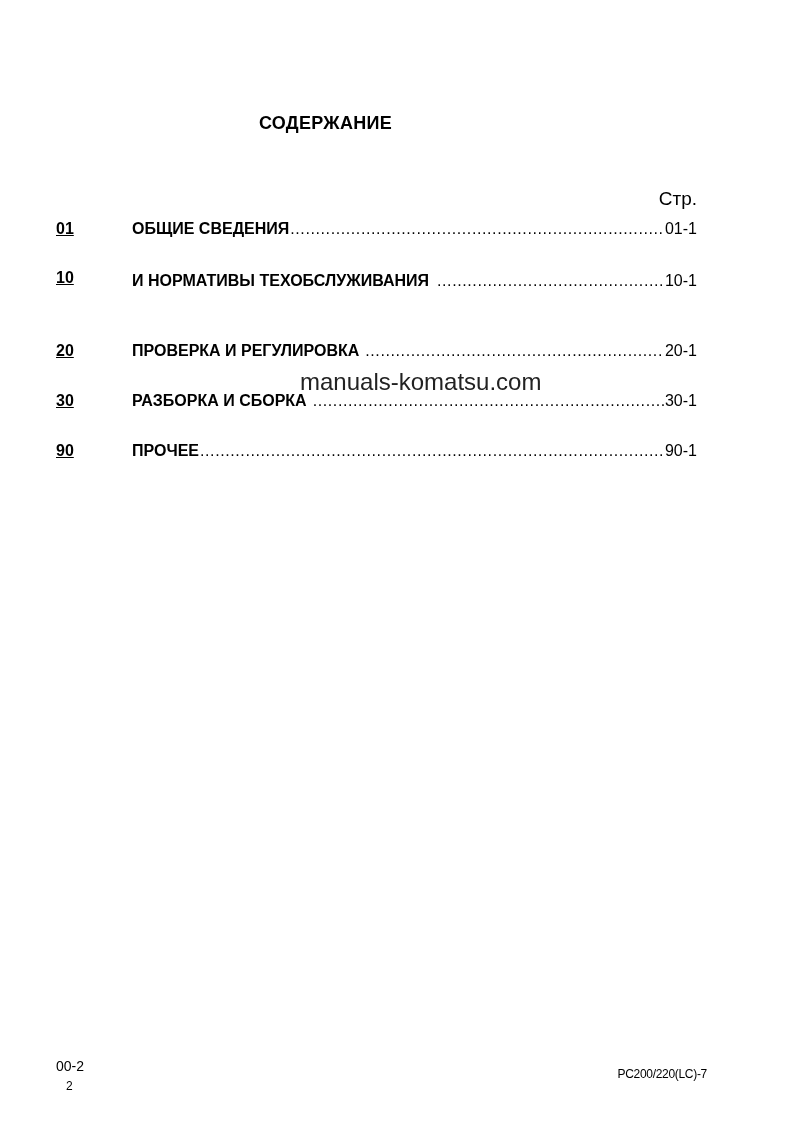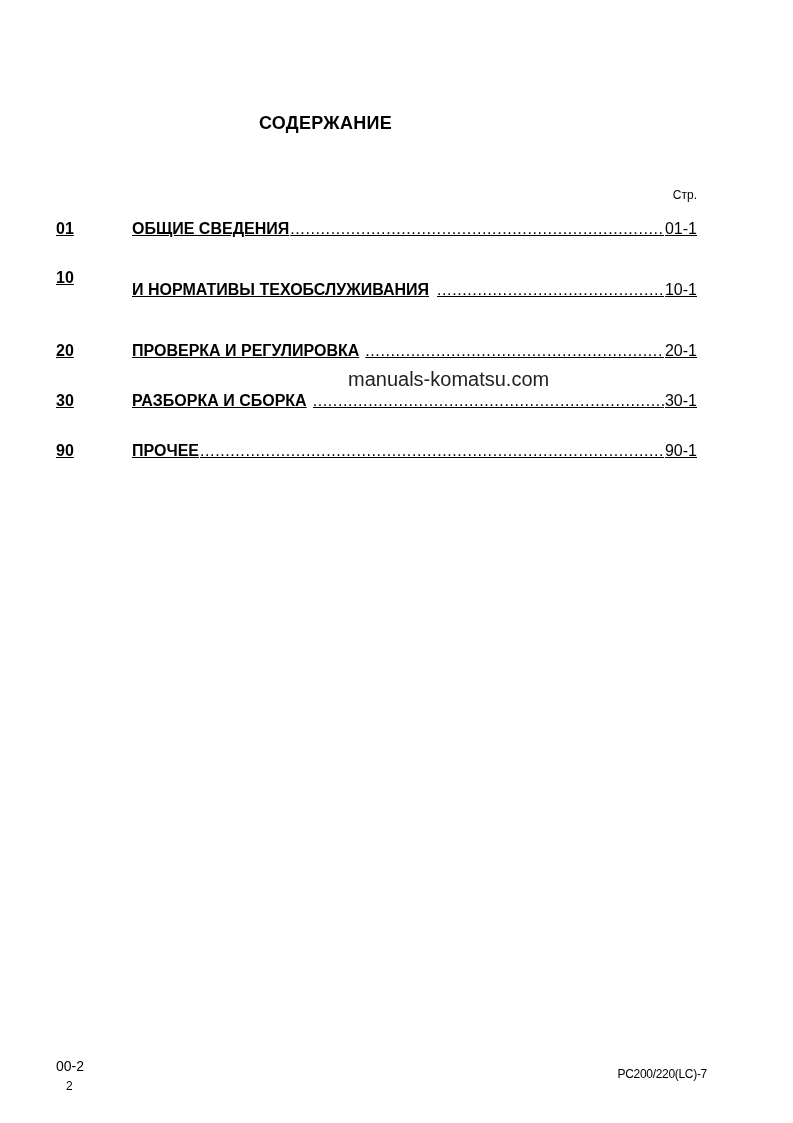--- a/index.html
+++ b/index.html
@@ -1,27 +1,27 @@
 <!DOCTYPE html>
 <html><head>
 <meta charset="utf-8">
 <style>
   html, body { margin: 0; padding: 0; background: #ffffff; }
   body { width: 793px; height: 1123px; position: relative; overflow: hidden; font-family: "Liberation Sans", sans-serif; color: #000; }
   .title { position: absolute; top: 113px; left: 0; width: 651px; text-align: center; font-weight: bold; font-size: 18px; letter-spacing: 0.3px; }
-  .page-head { position: absolute; top: 188px; right: 96px; font-size: 12px; }
+  .page-head { position: absolute; top: 188px; right: 96px; font-size: 19px; }
   .row { position: absolute; left: 56px; width: 641px; font-size: 16px; line-height: 22px; }
   .num { position: absolute; left: 0; top: 0; font-weight: bold; text-decoration: underline; }
   .entry { position: absolute; left: 76px; right: 0; top: 0; }
-  .line { display: flex; align-items: flex-start; white-space: nowrap; text-decoration: underline; }
+  .line { display: flex; align-items: flex-start; white-space: nowrap; }
   .label { font-weight: bold; }
   .dots { flex: 1; overflow: hidden; white-space: nowrap; margin: 0 1px; letter-spacing: 0.6px; }
   .dots::after { content: "..........................................................................................................................................................................................................."; }
   .page { font-weight: normal; }
-  .watermark { position: absolute; top: 368px; left: 300px; font-size: 20px; color: #222; margin-left: 48px; }
+  .watermark { position: absolute; top: 368px; left: 300px; font-size: 24px; color: #222; }
   .footer-left { position: absolute; top: 1058px; left: 56px; font-size: 14px; }
   .footer-sub { position: absolute; top: 1079px; left: 66px; font-size: 12px; }
   .footer-right { position: absolute; top: 1067px; right: 86px; font-size: 12px; letter-spacing: -0.3px; }
 </style>
 </head>
 <body>
 
 <div>
   <div class="title">СОДЕРЖАНИЕ</div>
   <div class="page-head">Стр.</div>
@@ -33,21 +33,21 @@
         <span class="label">ОБЩИЕ СВЕДЕНИЯ</span>
         <span class="dots"></span>
         <span class="page">01-1</span>
       </div>
     </div>
   </div>
 
   <div class="row" style="top:267px;">
     <span class="num">10</span>
     <div class="entry">
-      <div class="line" style="margin-top:12px;">
+      <div class="line" style="margin-top:3px;">
         <span class="label">И НОРМАТИВЫ ТЕХОБСЛУЖИВАНИЯ</span>
         <span class="dots" style="margin-left:8px;"></span>
         <span class="page">10-1</span>
       </div>
     </div>
   </div>
 
   <div class="row" style="top:340px;">
     <span class="num">20</span>
     <div class="entry">

